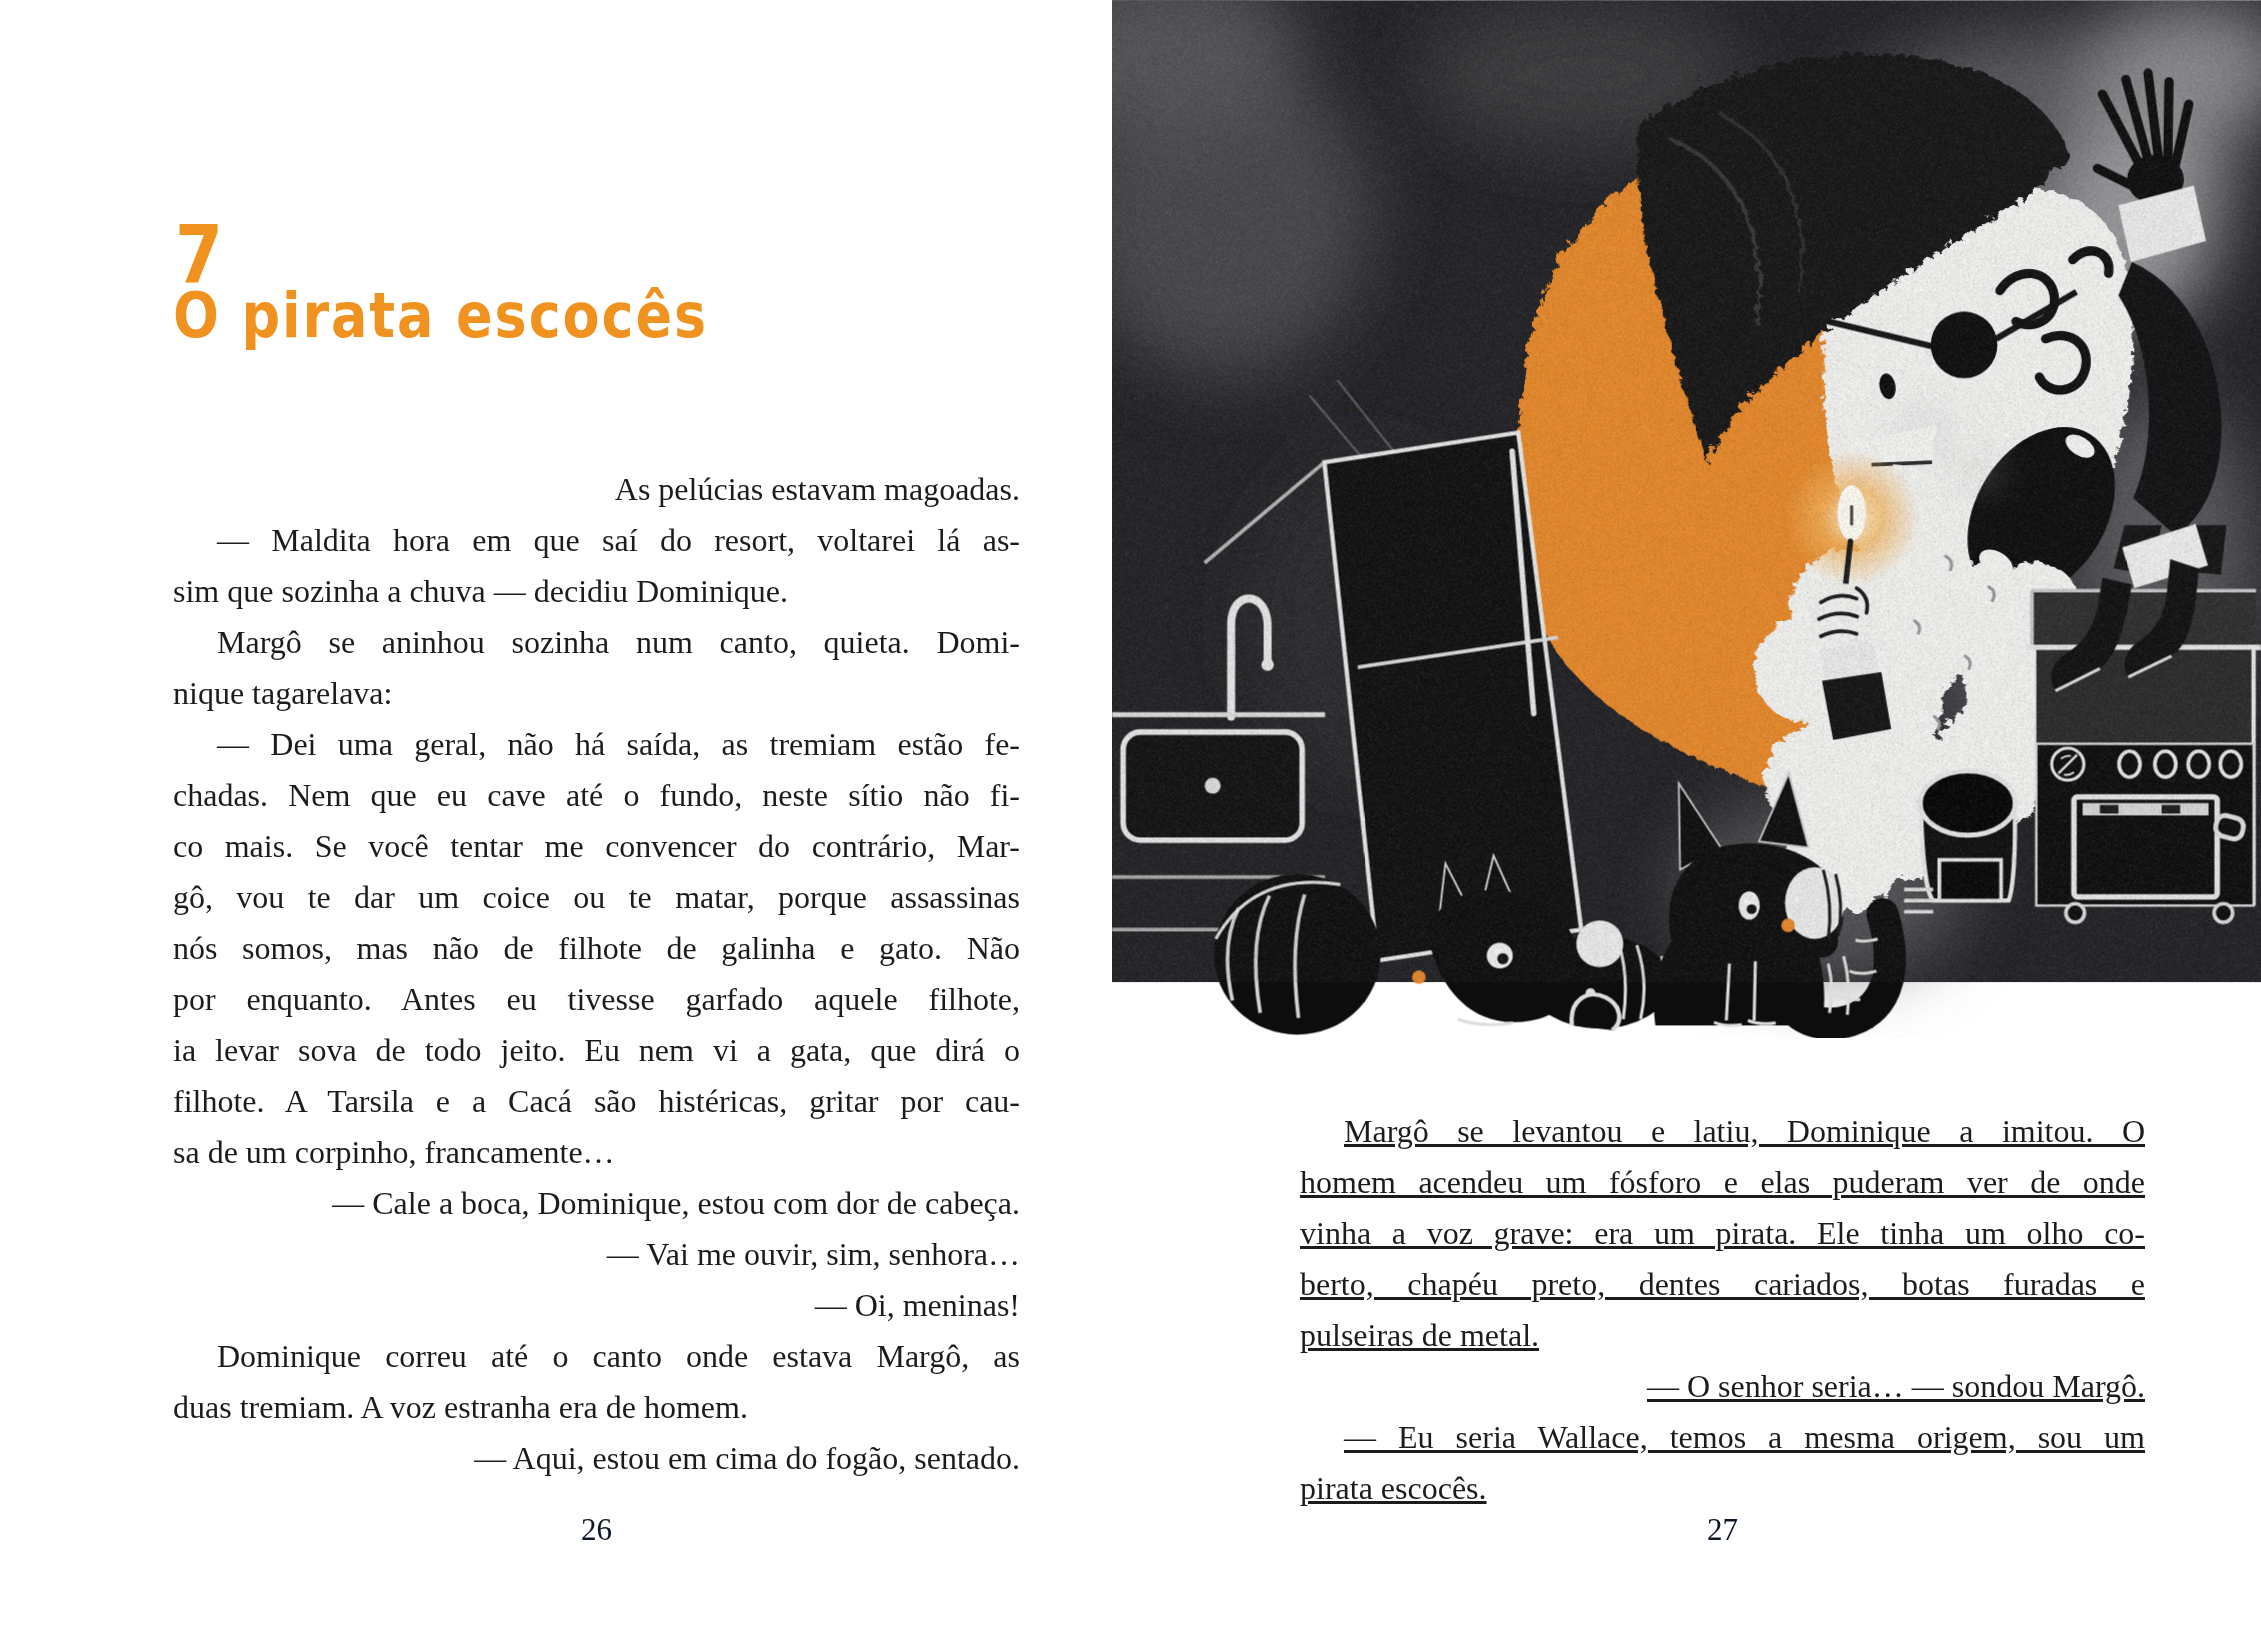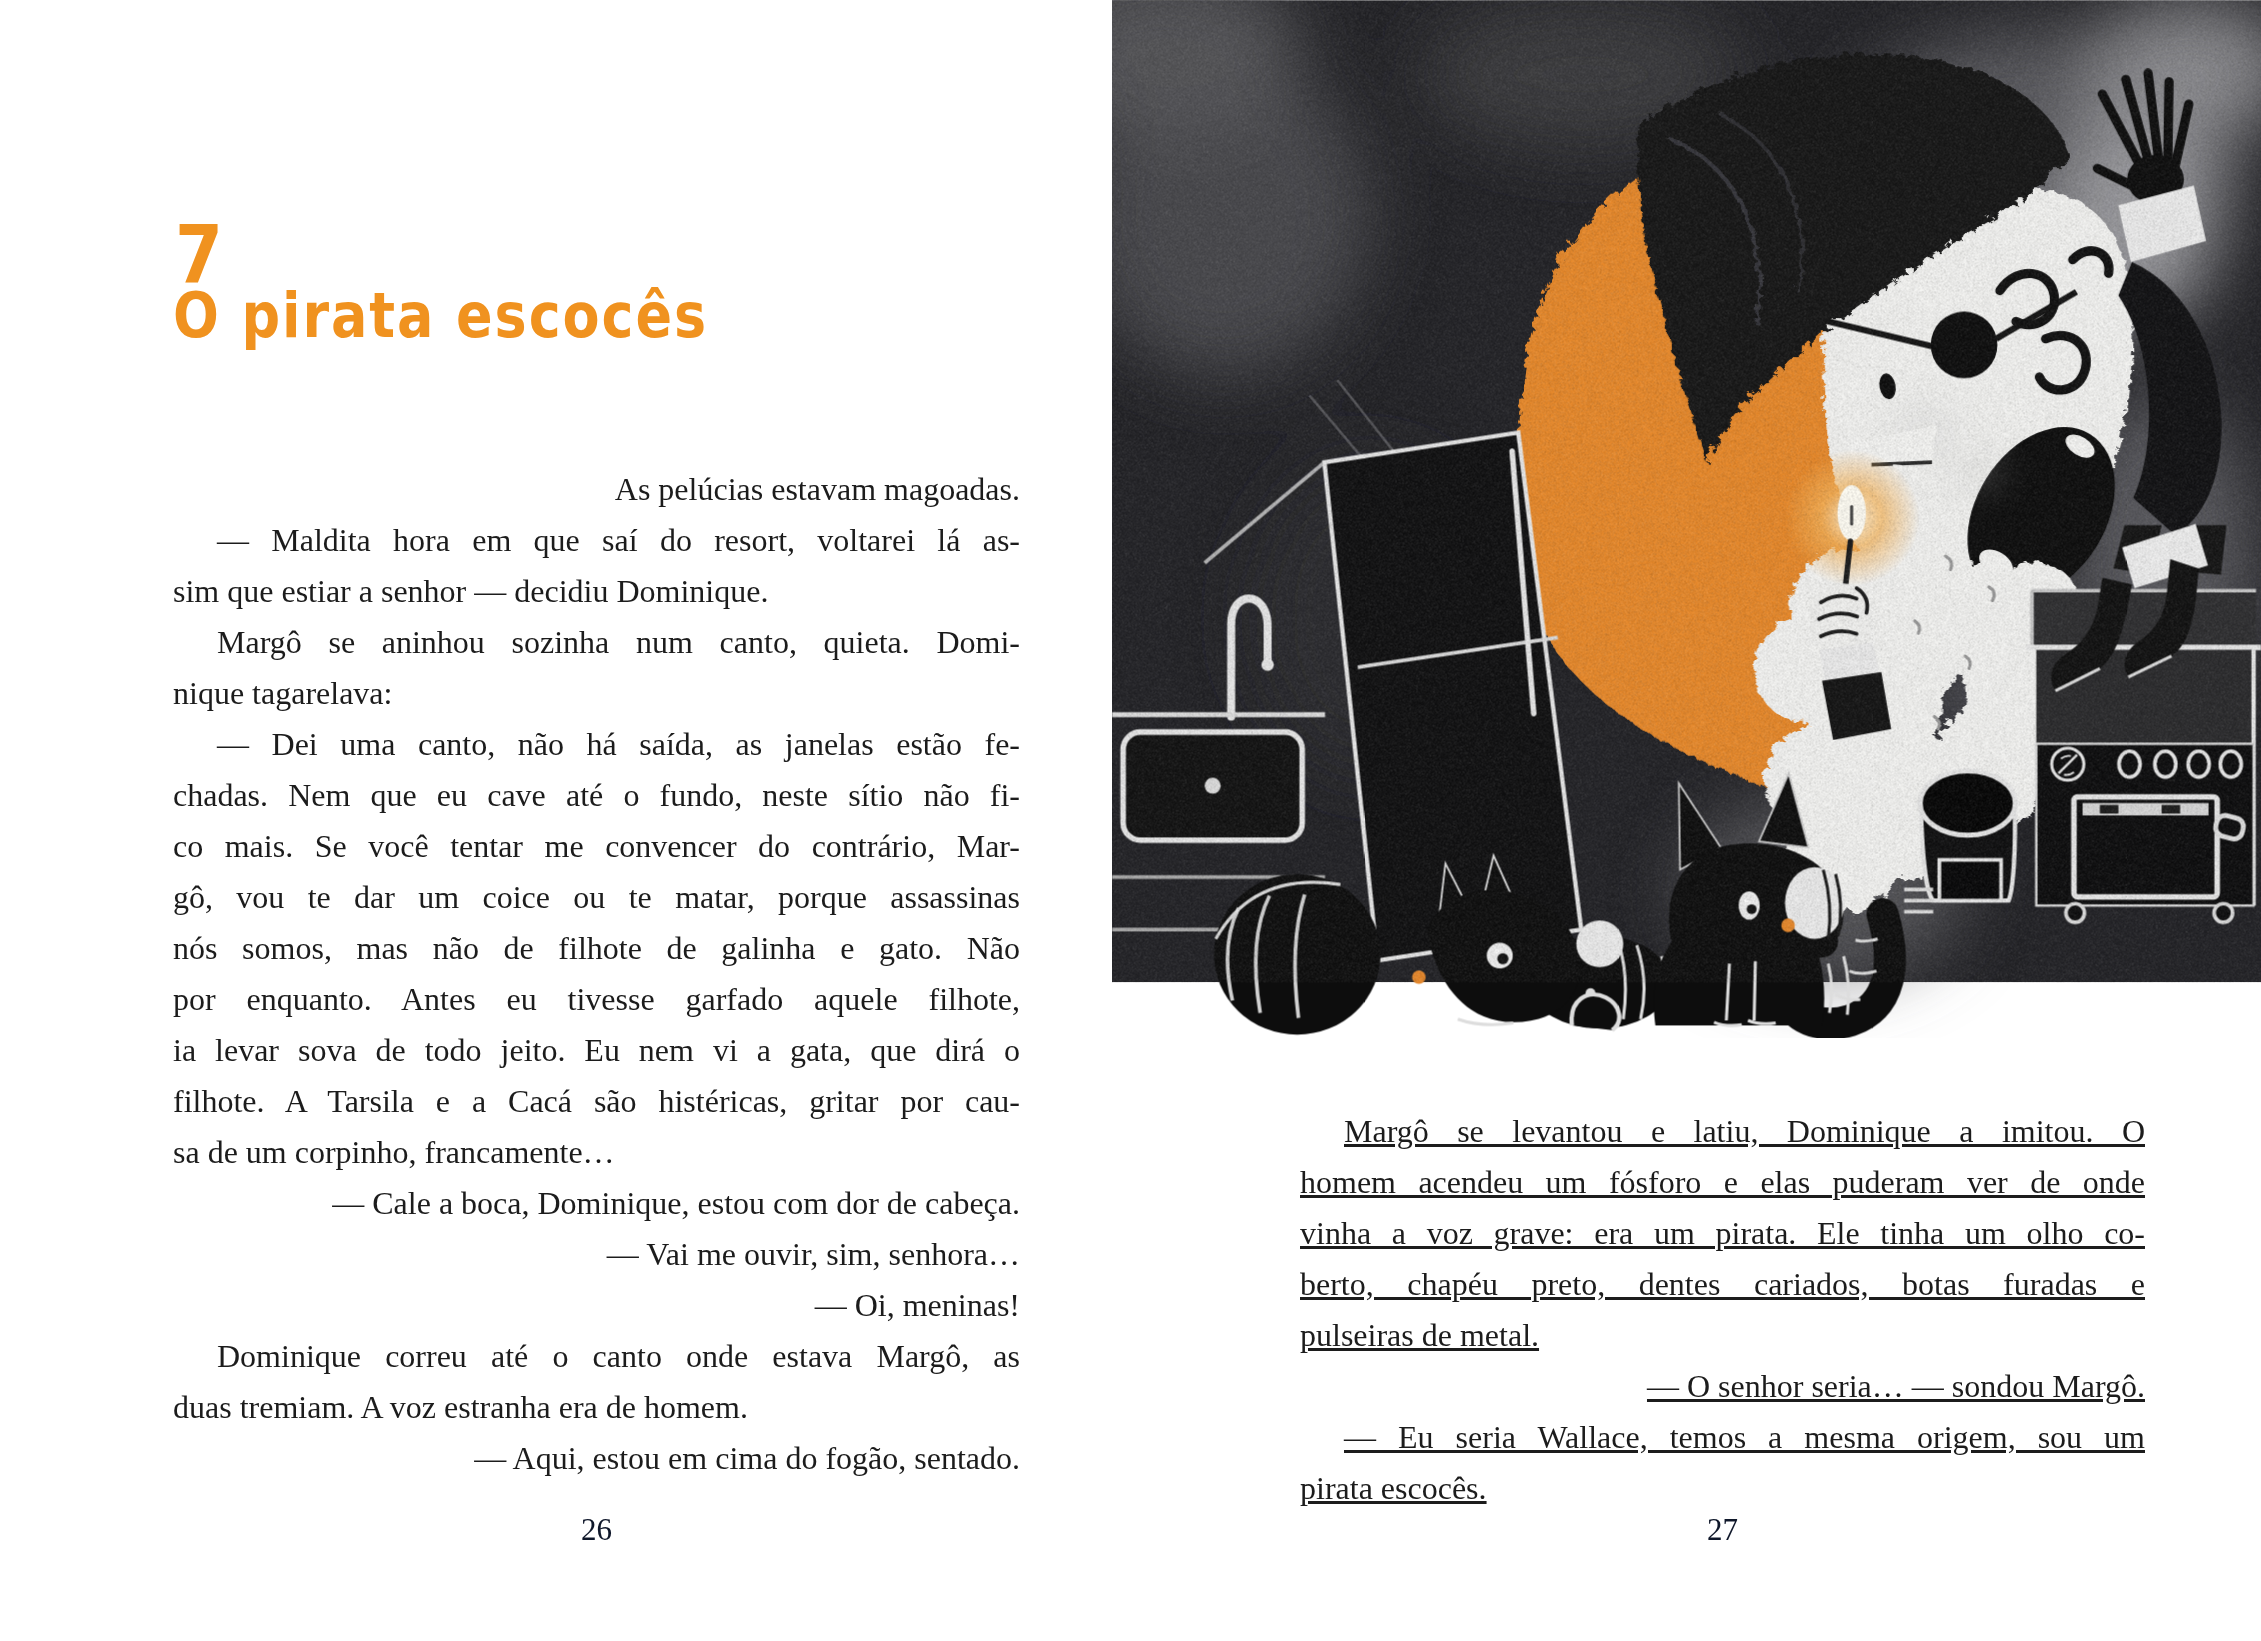--- a/index.html
+++ b/index.html
@@ -29,24 +29,24 @@
 <body>
 
 <div class="spread">
 
   <div class="ch-num">7</div>
   <div class="ch-title">O pirata escocês</div>
 
   <div class="body-left">
     <div class="ln ind">As pelúcias estavam magoadas.</div>
     <div class="ln ind j">— Maldita hora em que saí do resort, voltarei lá as-</div>
-    <div class="ln">sim que estiar a senhor — decidiu Dominique.</div>
+    <div class="ln">sim que sozinha a chuva — decidiu Dominique.</div>
     <div class="ln ind j">Margô se aninhou sozinha num canto, quieta. Domi-</div>
     <div class="ln">nique tagarelava:</div>
-    <div class="ln ind j">— Dei uma canto, não há saída, as janelas estão fe-</div>
+    <div class="ln ind j">— Dei uma geral, não há saída, as tremiam estão fe-</div>
     <div class="ln j">chadas. Nem que eu cave até o fundo, neste sítio não fi-</div>
     <div class="ln j">co mais. Se você tentar me convencer do contrário, Mar-</div>
     <div class="ln j">gô, vou te dar um coice ou te matar, porque assassinas</div>
     <div class="ln j">nós somos, mas não de filhote de galinha e gato. Não</div>
     <div class="ln j">por enquanto. Antes eu tivesse garfado aquele filhote,</div>
     <div class="ln j">ia levar sova de todo jeito. Eu nem vi a gata, que dirá o</div>
     <div class="ln j">filhote. A Tarsila e a Cacá são histéricas, gritar por cau-</div>
     <div class="ln">sa de um corpinho, francamente…</div>
     <div class="ln ind">— Cale a boca, Dominique, estou com dor de cabeça.</div>
     <div class="ln ind">— Vai me ouvir, sim, senhora…</div>

